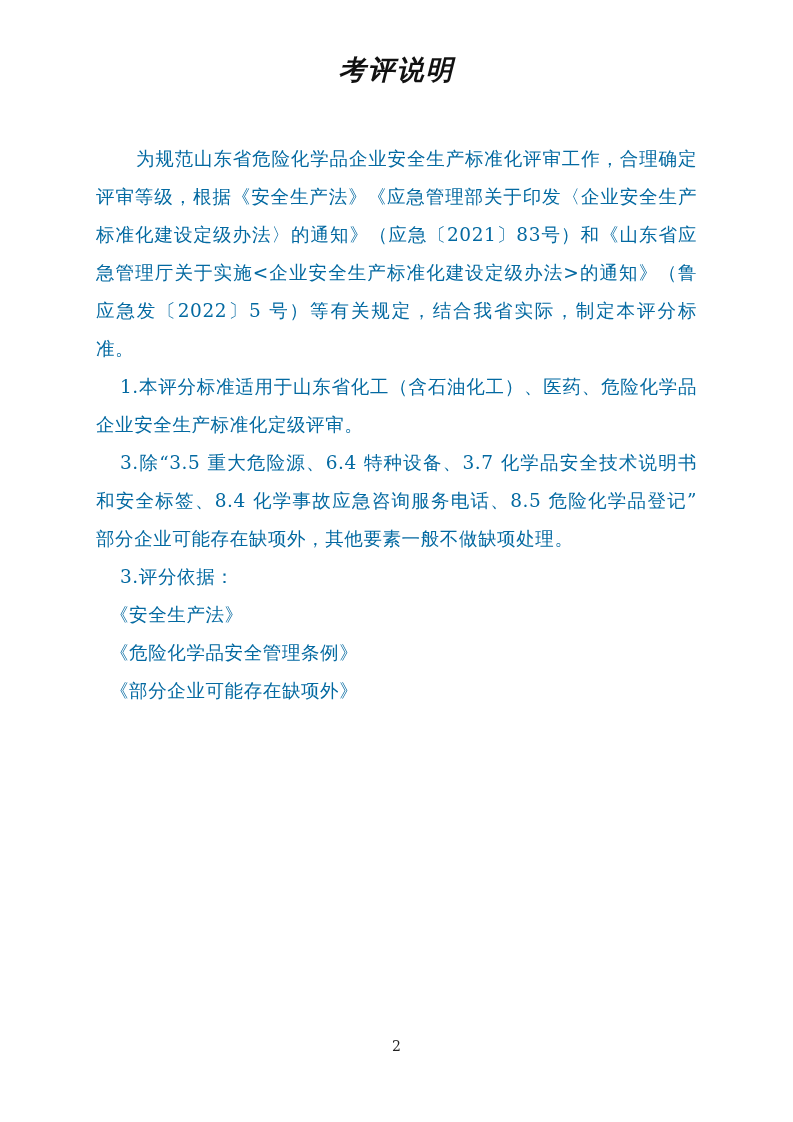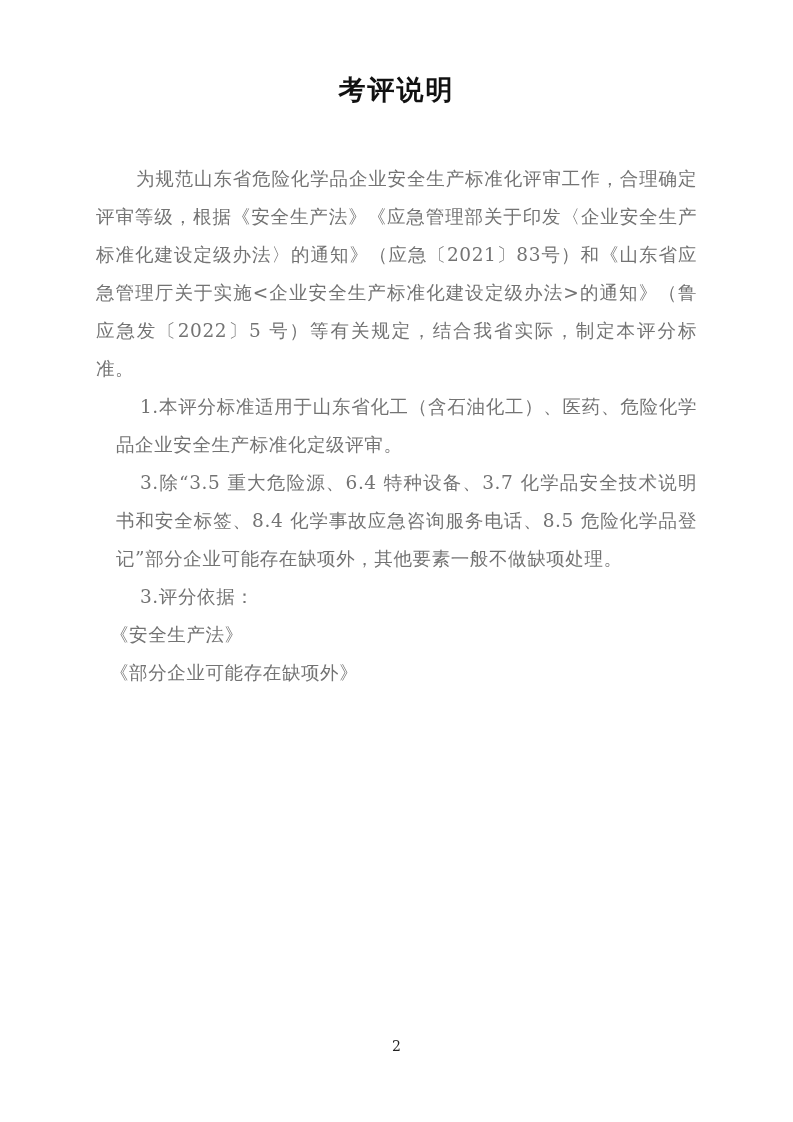--- a/index.html
+++ b/index.html
@@ -21,42 +21,42 @@
     box-sizing: border-box;
     padding: 0 96px;
     position: relative;
   }
   .doc-title {
     text-align: center;
     font-size: 27px;
     font-weight: bold;
     letter-spacing: 2px;
     margin: 0;
-    padding-top: 72px;
+    padding-top: 52px;
     color: #111;
     font-family: "DejaVu Serif", "Liberation Serif", serif;
+    font-style: italic;
   }
   .body-block {
     margin-top: 52px;
   }
   p.para {
     margin: 0 0 0 0;
     font-size: 18.5px;
     line-height: 38px;
     text-align: justify;
     text-justify: inter-ideograph;
     letter-spacing: 0.6px;
-    color: #737373;
+    color: #0369a1;
   }
   p.indent2 {
     text-indent: 40px;
   }
   p.indent-num {
     text-indent: 24px;
-    margin-left: 20px;
   }
   p.listline {
     margin-left: 14px;
     text-indent: 0;
   }
   .page-number {
     position: absolute;
     bottom: 68px;
     left: 0;
     width: 793px;
@@ -72,17 +72,18 @@
 <div class="page">
 
   <h1 class="doc-title">考评说明</h1>
 
   <div class="body-block">
     <p class="para indent2">为规范山东省危险化学品企业安全生产标准化评审工作，合理确定评审等级，根据《安全生产法》《应急管理部关于印发〈企业安全生产标准化建设定级办法〉的通知》（应急〔2021〕83号）和《山东省应急管理厅关于实施&lt;企业安全生产标准化建设定级办法&gt;的通知》（鲁应急发〔2022〕5 号）等有关规定，结合我省实际，制定本评分标准。</p>
     <p class="para indent-num">1.本评分标准适用于山东省化工（含石油化工）、医药、危险化学品企业安全生产标准化定级评审。</p>
     <p class="para indent-num">3.除“3.5 重大危险源、6.4 特种设备、3.7 化学品安全技术说明书和安全标签、8.4 化学事故应急咨询服务电话、8.5 危险化学品登记”部分企业可能存在缺项外，其他要素一般不做缺项处理。</p>
     <p class="para indent-num">3.评分依据：</p>
     <p class="para listline">《安全生产法》</p>
+    <p class="para listline">《危险化学品安全管理条例》</p>
     <p class="para listline">《部分企业可能存在缺项外》</p>
   </div>
 
   <div class="page-number">2</div>
 </div>
 
 </body></html>

